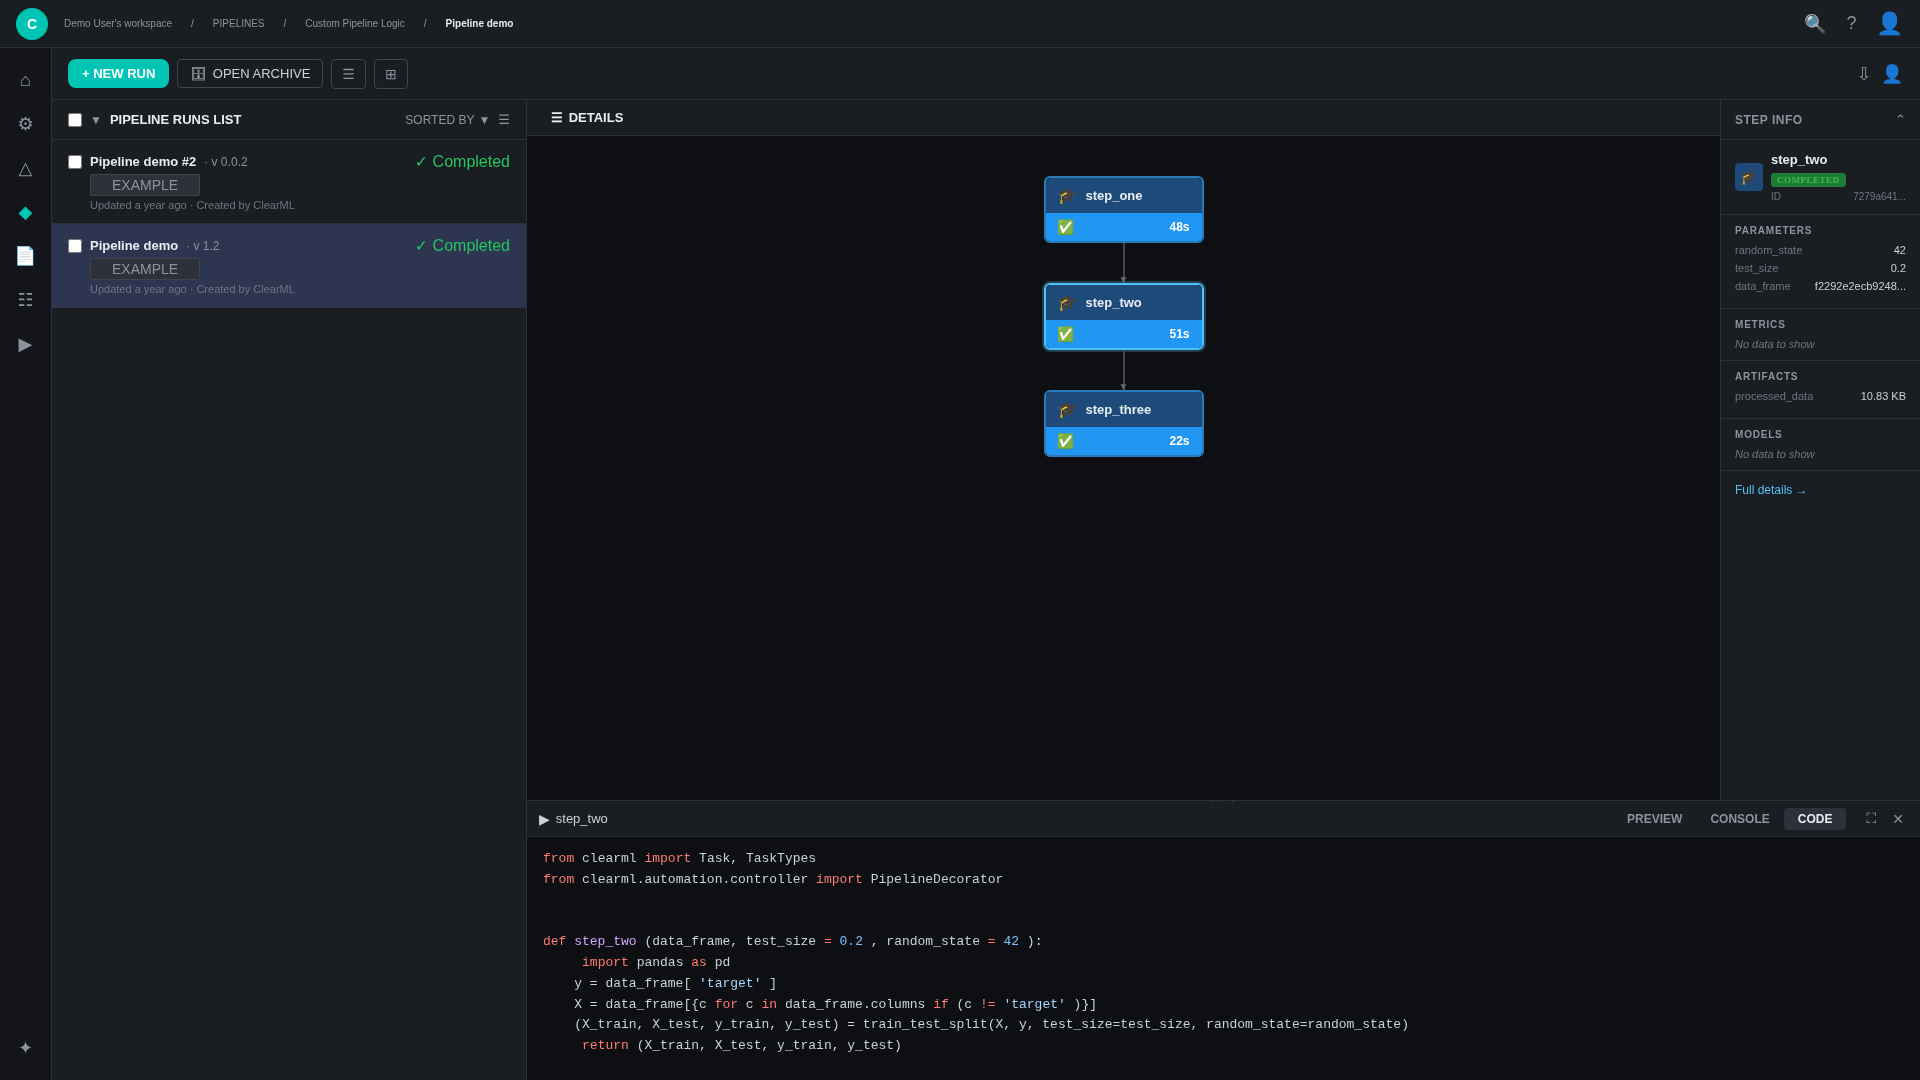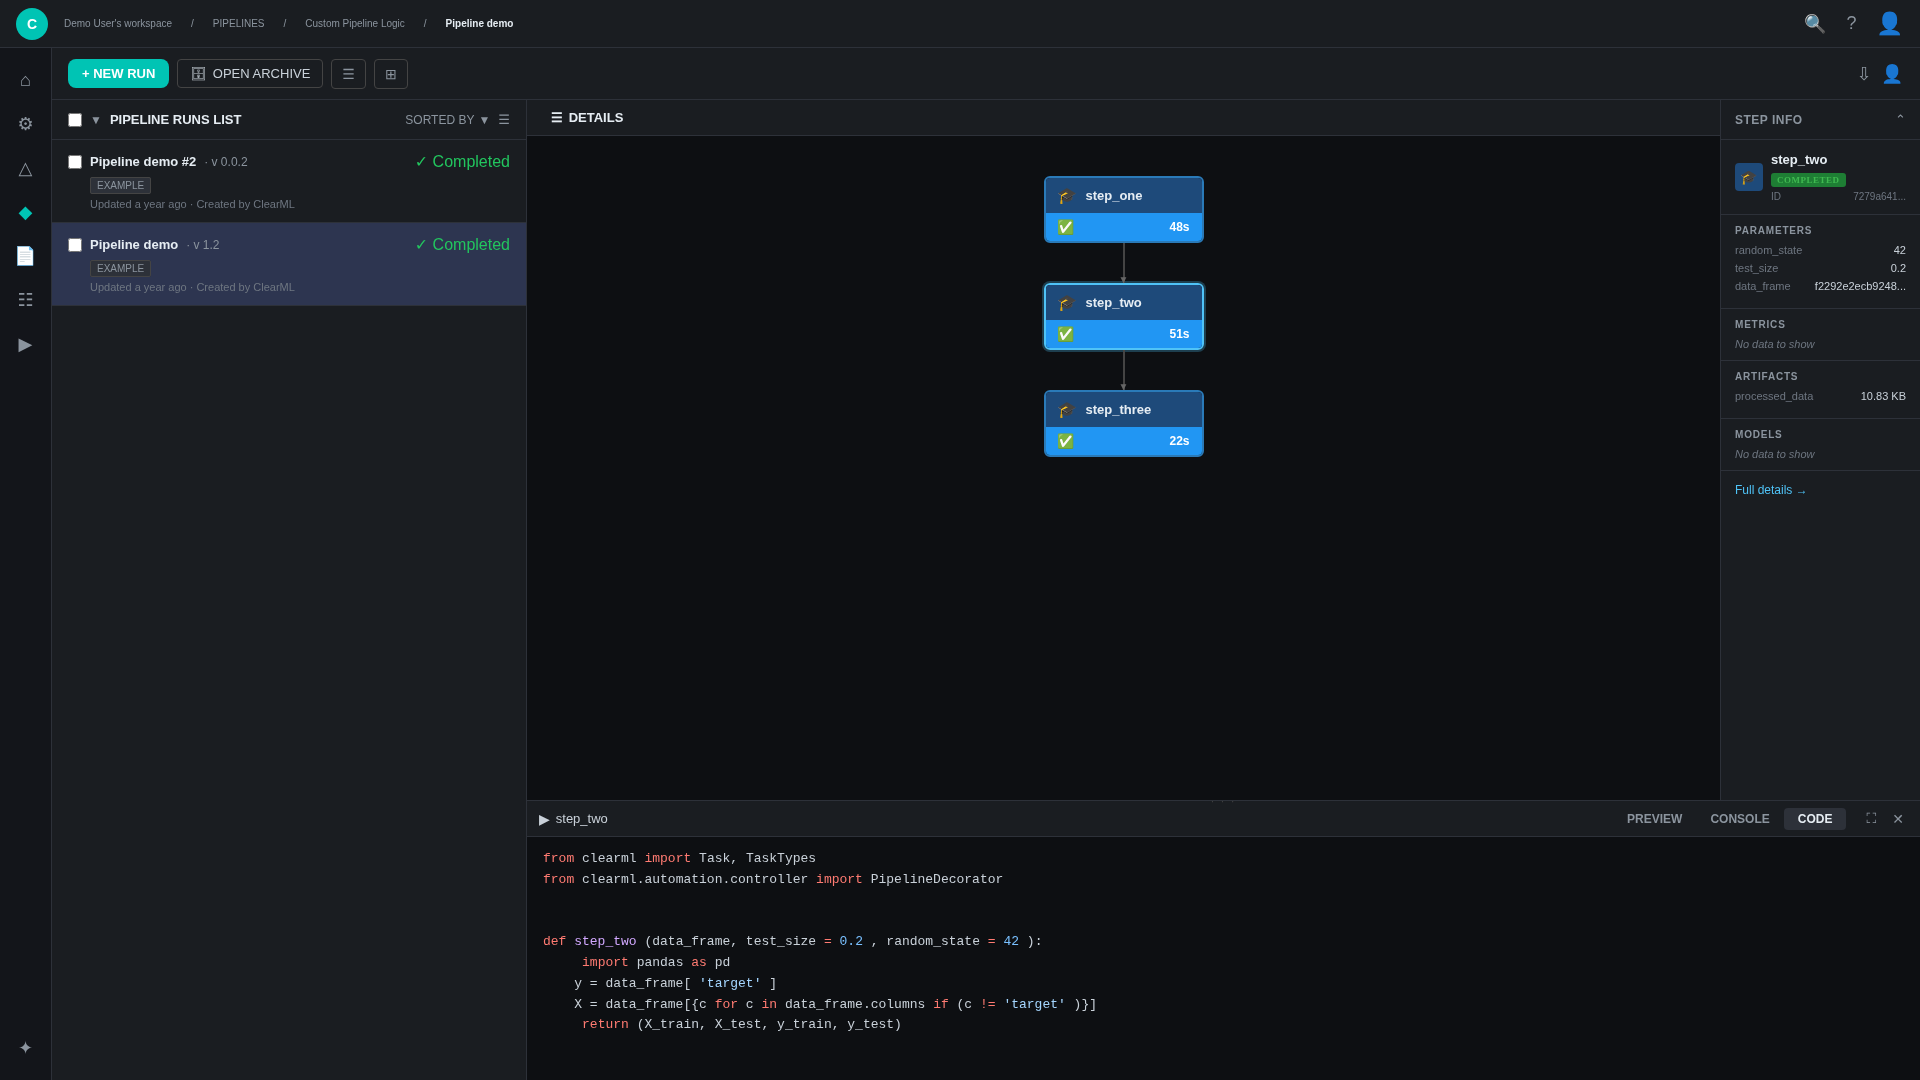--- a/index.html
+++ b/index.html
@@ -109,21 +109,21 @@
       border-bottom: 1px solid #2d3139;
       cursor: pointer;
     }
     .run-item.selected { background: #2d3550; }
     .run-item-row1 { display: flex; align-items: center; gap: 8px; margin-bottom: 6px; }
     .run-name { font-weight: 600; color: #e6edf3; font-size: 13px; }
     .run-version { color: #8b949e; font-size: 12px; }
     .run-status { margin-left: auto; color: #22c55e; font-size: 16px; display: flex; align-items: center; gap: 4px; }
     .tag-example {
       background: #2d3139; color: #8b949e;
-      font-size: 10px; padding: 2px 6px;
+      font-size: 14px; padding: 2px 21px;
       border-radius: 2px; border: 1px solid #444;
     }
     .run-meta { color: #6e7681; font-size: 11px; }
 
     
     .pipeline-canvas {
       flex: 1; background: #0d0f12;
       position: relative; display: flex; flex-direction: column;
     }
     .details-tab {
@@ -536,20 +536,23 @@
             <span class="code-keyword">in</span>
             <span class="code-plain"> data_frame.columns </span>
             <span class="code-keyword">if</span>
             <span class="code-plain"> (c </span>
             <span class="code-operator">!=</span>
             <span class="code-plain"> </span>
             <span class="code-string">'target'</span>
             <span class="code-plain">)}]</span>
           </div>
           <div>
+            <span class="code-plain">&nbsp;&nbsp;&nbsp;&nbsp;(X_train, X_test, y_train, y_test) = train_test_split(X, y, test_size=test_size, random_state=random_state)</span>
+          </div>
+          <div>
             <span class="code-plain">&nbsp;&nbsp;&nbsp;&nbsp;</span>
             <span class="code-keyword">return</span>
             <span class="code-plain"> (X_train, X_test, y_train, y_test)</span>
           </div>
           <div>&nbsp;</div>
 
         </div>
       </div>
 
     </div>

